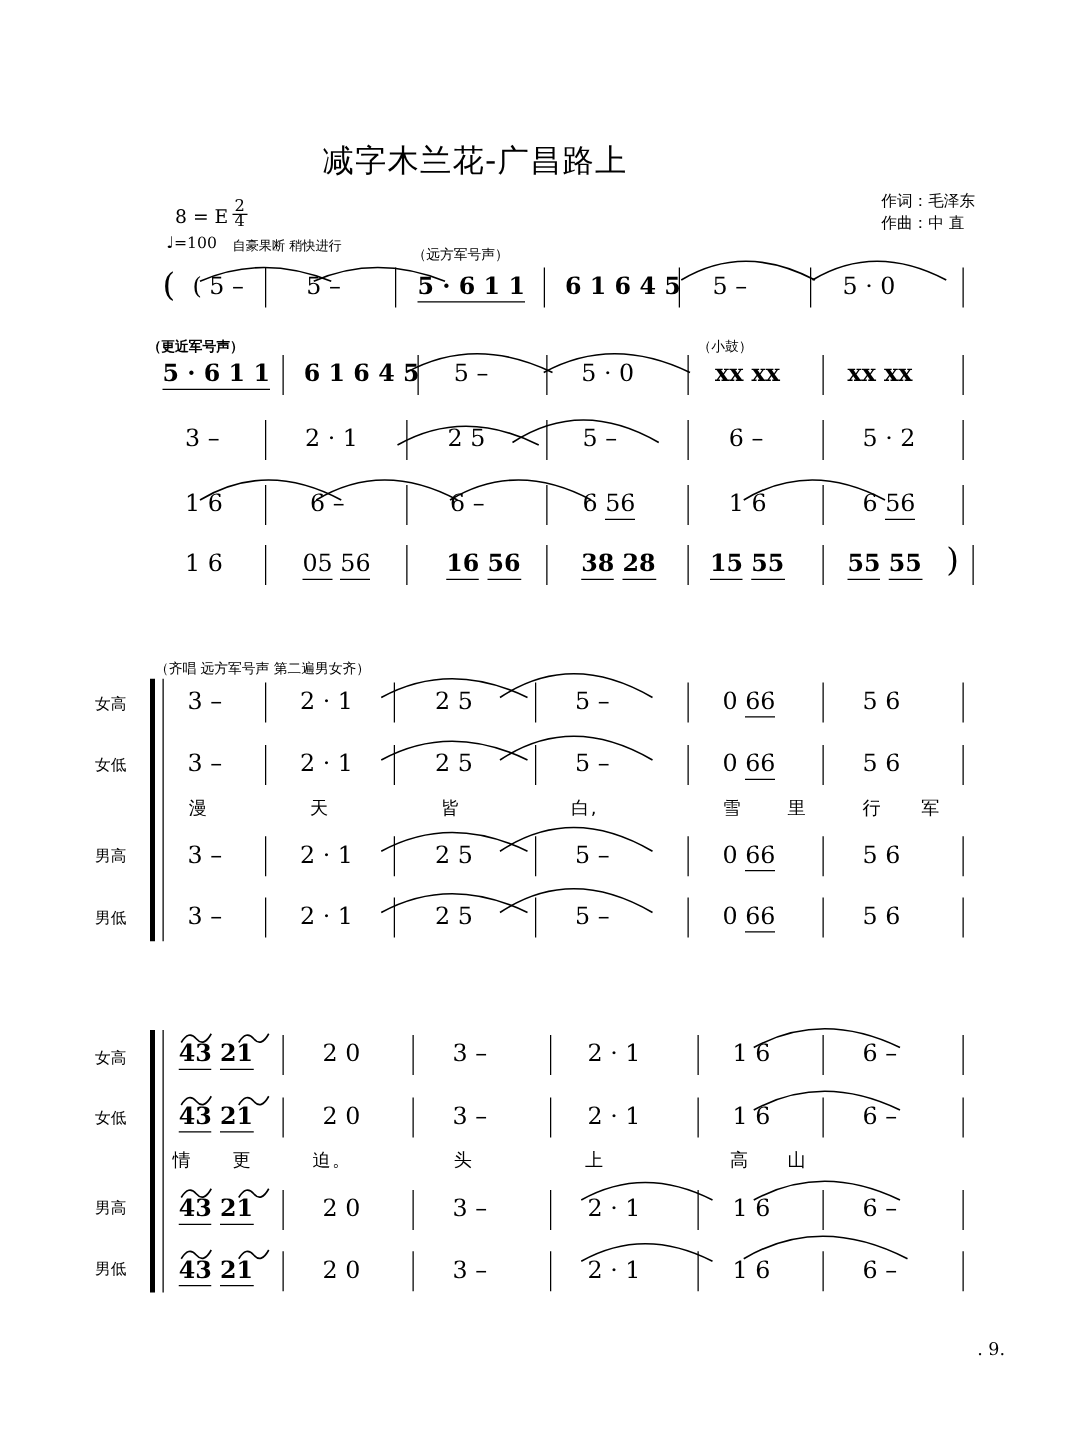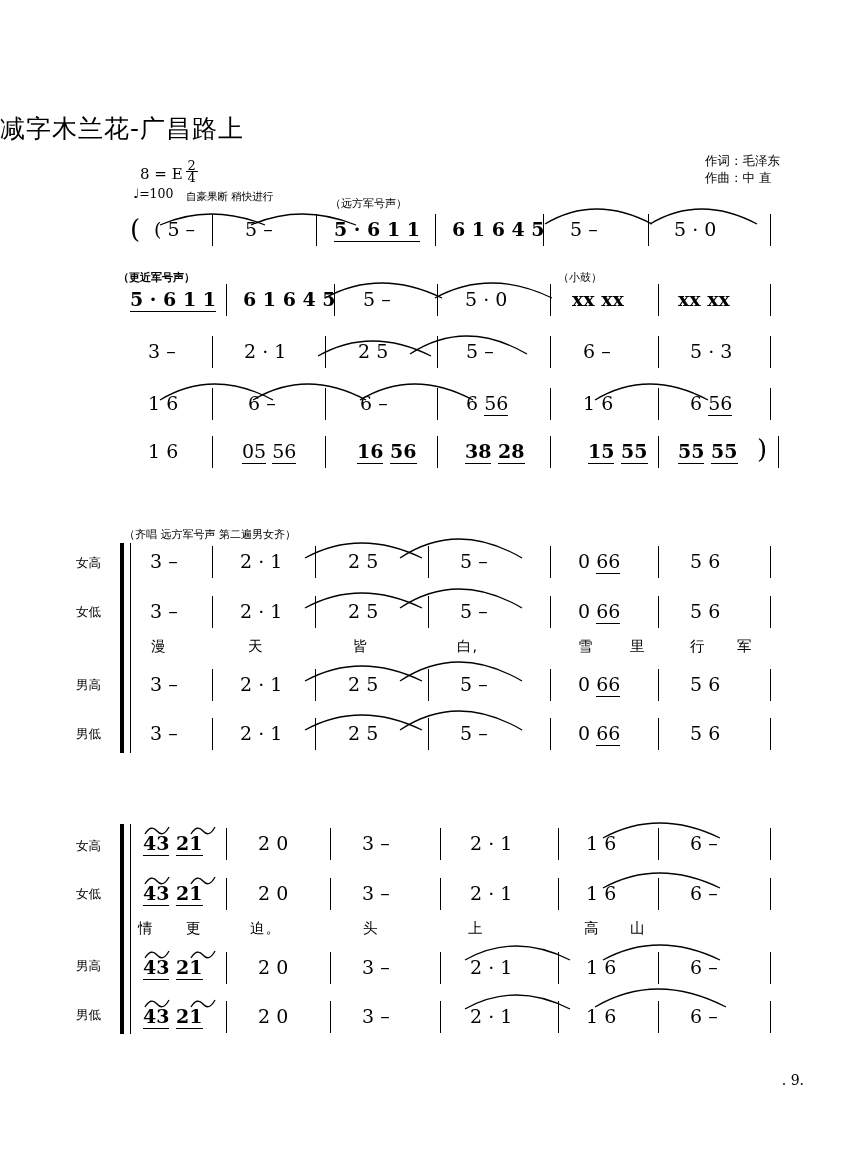--- a/index.html
+++ b/index.html
@@ -9,20 +9,21 @@
     font-family:"Liberation Sans","DejaVu Sans",sans-serif;
     color:#000;
     position:relative;
     overflow:hidden;
   }
   .page{position:absolute;left:0;top:0;width:862px;height:1156px;}
 
   
   .title{
     position:absolute;left:0;top:112px;width:760px;
+    text-align:center;
     font-size:25px;
     letter-spacing:1px;
     font-family:"DejaVu Sans",sans-serif;
   }
 
   
   .credits{
     position:absolute;right:82px;top:152px;
     font-size:12.5px;line-height:17px;text-align:left;
     font-family:"DejaVu Sans",sans-serif;
@@ -169,21 +170,21 @@
   <div class="n" style="left:148px;top:340px;">3  –</div>
   <div class="bar" style="left:212px;top:336px;height:32px;"></div>
   <div class="n" style="left:244px;top:340px;">2 · 1</div>
   <div class="bar" style="left:325px;top:336px;height:32px;"></div>
   <div class="n" style="left:358px;top:340px;">2    5</div>
   <div class="bar" style="left:437px;top:336px;height:32px;"></div>
   <div class="n" style="left:466px;top:340px;">5  –</div>
   <div class="bar" style="left:550px;top:336px;height:32px;"></div>
   <div class="n" style="left:583px;top:340px;">6  –</div>
   <div class="bar" style="left:658px;top:336px;height:32px;"></div>
-  <div class="n" style="left:690px;top:340px;">5 · 3</div>
+  <div class="n" style="left:690px;top:340px;">5 · 2</div>
   <div class="bar" style="left:770px;top:336px;height:32px;"></div>
 
   <svg class="tiesvg" style="left:155px;top:372px;width:125px;height:30px;">
       <path d="M5,28 Q58,-4 118,28"></path>
     </svg>
   <svg class="tiesvg" style="left:248px;top:372px;width:125px;height:30px;">
       <path d="M5,28 Q58,-4 118,28"></path>
     </svg>
   <svg class="tiesvg" style="left:355px;top:372px;width:125px;height:30px;">
       <path d="M5,28 Q58,-4 118,28"></path>
@@ -206,21 +207,21 @@
   <div class="bar" style="left:770px;top:388px;height:32px;"></div>
 
   <div class="n" style="left:148px;top:440px;">1 6</div>
   <div class="bar" style="left:212px;top:436px;height:32px;"></div>
   <div class="n" style="left:242px;top:440px;"><span class="underline1">05</span>&nbsp;<span class="underline1">56</span></div>
   <div class="bar" style="left:325px;top:436px;height:32px;"></div>
   <div class="n b" style="left:357px;top:440px;"><span class="underline1">16</span>&nbsp;<span class="underline1">56</span></div>
   <div class="bar" style="left:437px;top:436px;height:32px;"></div>
   <div class="n b" style="left:465px;top:440px;"><span class="underline1">38</span>&nbsp;<span class="underline1">28</span></div>
   <div class="bar" style="left:550px;top:436px;height:32px;"></div>
-  <div class="n b" style="left:588px;top:440px;"><span class="underline1">15</span>&nbsp;<span class="underline1">55</span></div>
+  <div class="n b" style="left:568px;top:440px;"><span class="underline1">15</span>&nbsp;<span class="underline1">55</span></div>
   <div class="bar" style="left:658px;top:436px;height:32px;"></div>
   <div class="n b" style="left:678px;top:440px;"><span class="underline1">55</span>&nbsp;<span class="underline1">55</span></div>
   <div class="paren" style="left:757px;top:434px;">)</div>
   <div class="bar" style="left:778px;top:436px;height:32px;"></div>
 
   <div class="marker" style="left:124px;top:527px;">（齐唱 远方军号声  第二遍男女齐）</div>
   <div class="brace" style="left:120px;top:543px;height:210px;"></div>
   <div class="brace-thin" style="left:130px;top:543px;height:210px;"></div>
 
   <div class="label" style="left:76px;top:555px;">女高</div>

